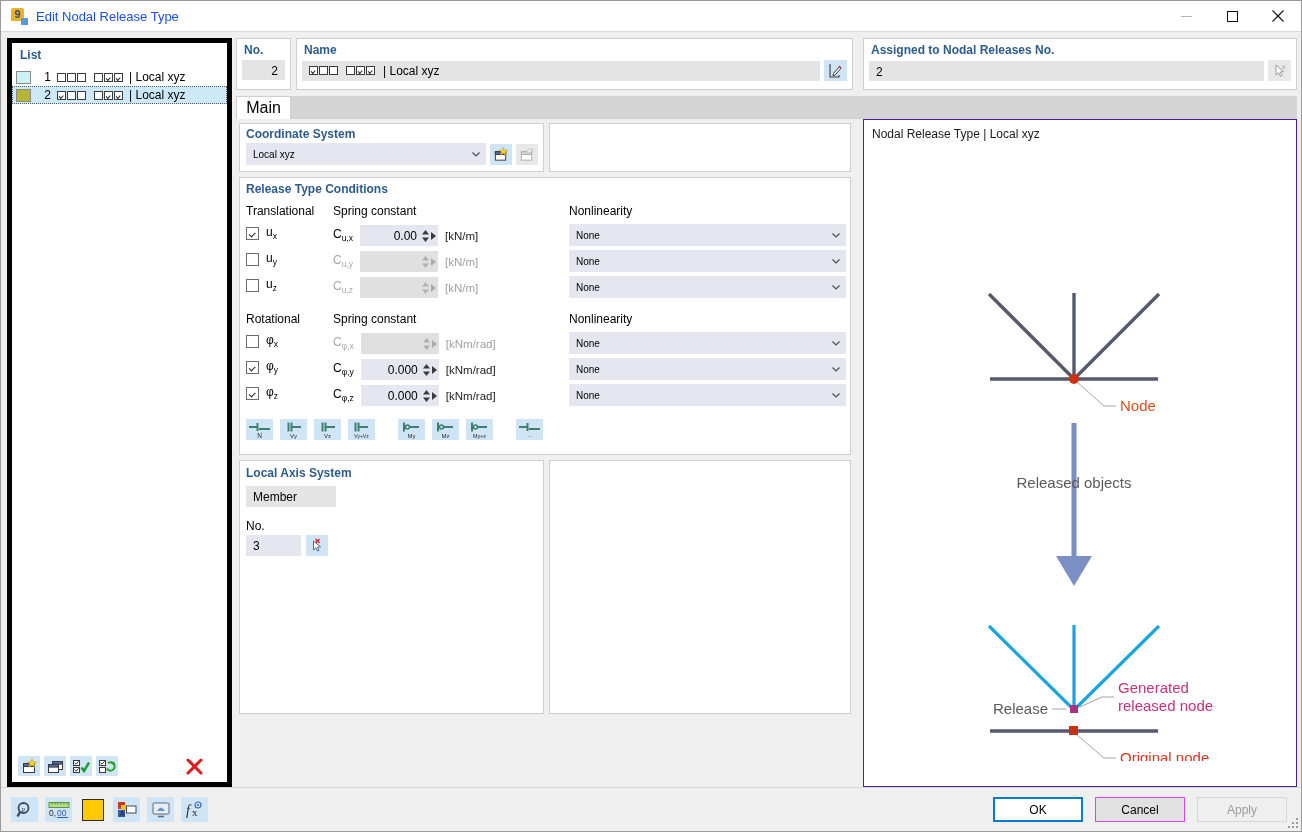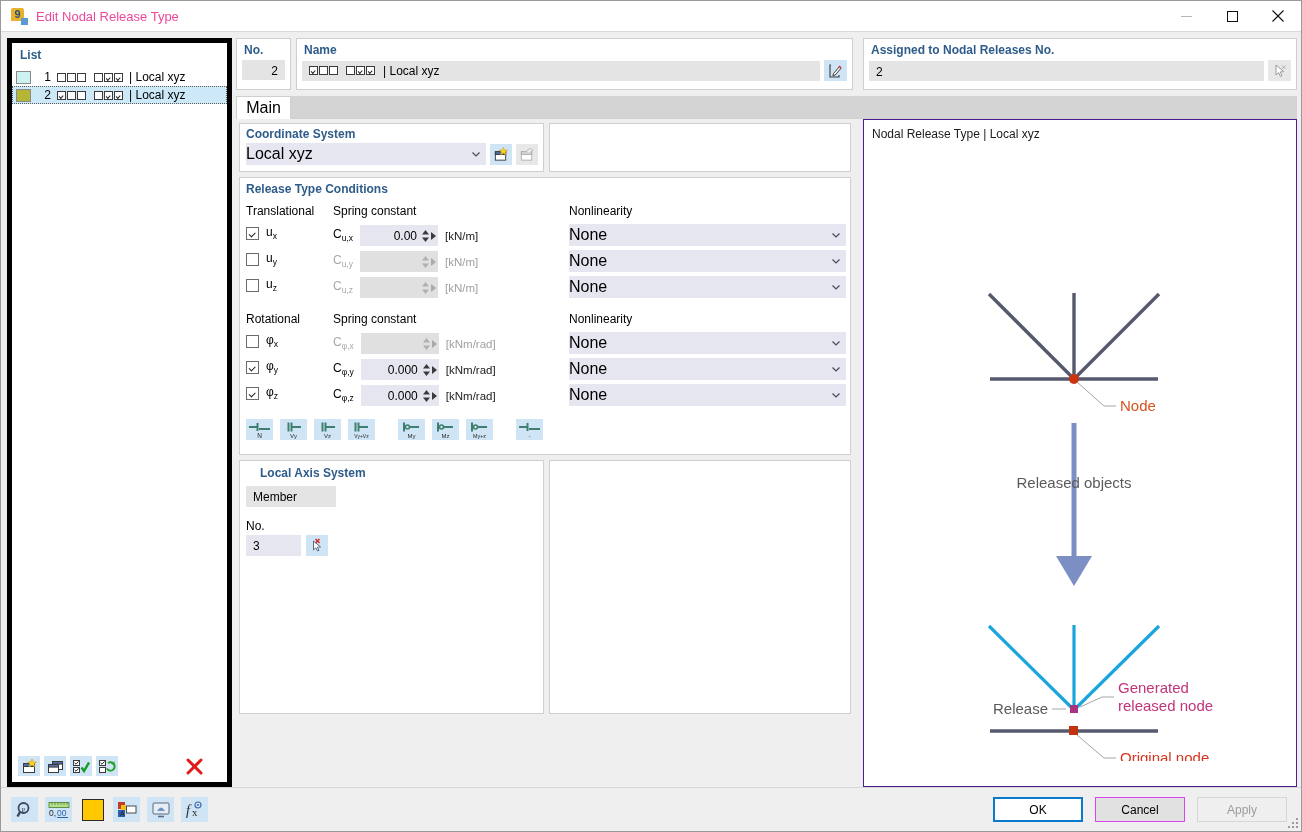--- a/index.html
+++ b/index.html
@@ -13,21 +13,21 @@
     -webkit-font-smoothing:antialiased;
   }
   .win { position:relative; width:1302px; height:832px; background:#efefef; border:1px solid #9a9a9a; }
 
   
   .titlebar { height:31px; background:#ffffff; display:flex; align-items:center; border-bottom:1px solid #d9d9d9; }
   .app-icon { width:17px; height:17px; margin-left:10px; margin-right:8px; position:relative; flex:none; }
   .app-icon .g1 { position:absolute; left:0; top:0; width:13px; height:13px; background:#e8b32a; border-radius:2px 2px 0 0; }
   .app-icon .g2 { position:absolute; left:0; top:0; width:13px; height:13px; color:#27507e; font-size:11px; font-weight:bold; text-align:center; line-height:13px; }
   .app-icon .g3 { position:absolute; right:0; bottom:0; width:7px; height:7px; background:#5b9bd5; }
-  .title-text { font-size:13px; color:#ec4899; }
+  .title-text { font-size:13px; color:#1d4ed8; }
   .winbtns { margin-left:auto; display:flex; height:31px; }
   .winbtn { width:46px; height:31px; display:flex; align-items:center; justify-content:center; }
   .winbtn svg { display:block; }
 
   
   .listpanel { width:225px; position:absolute; left:6px; top:37px; bottom:44px; background:#fff; border:5px solid #000000; display:flex; flex-direction:column; }
   .listhdr { color:#2e5c8a; font-weight:bold; padding:5px 8px 4px 8px; }
   .listbody { flex:1; overflow:hidden; position:relative; }
   .lrow { display:flex; align-items:center; height:18px; font-size:12px; padding-right:2px; }
   .lrow.sel { background:#cde8f7; outline:1px dotted #5a5a5a; outline-offset:-1px; }
@@ -57,21 +57,21 @@
 
   
   .mainarea { position:absolute; left:235px; top:118px; width:618px; bottom:44px; background:#efefef; }
   .rightarea { position:absolute; left:862px; top:118px; width:434px; bottom:44px; background:#fff; border:1px solid #4c1d95; }
 
   .grp { background:#fff; border:1px solid #cfcfcf; position:absolute; }
 
   .hdrlbl { color:#2e5c8a; font-weight:bold; font-size:12px; }
 
   
-  .combo { background:#e6e6f0; height:22px; display:flex; align-items:center; padding:0 4px 0 0; font-size:16px; position:relative; }
+  .combo { background:#e6e6f0; height:22px; display:flex; align-items:center; padding:0 4px 0 7px; font-size:10px; position:relative; }
   .combo .cv { flex:1; white-space:nowrap; overflow:hidden; }
   .chev { width:12px; height:12px; flex:none; }
 
   
   .cb { width:13px; height:13px; border:1px solid #6b6b6b; background:#fff; position:relative; flex:none; }
   .cb.on::after { content:""; position:absolute; left:2px; top:4px; width:5px; height:2.5px; border-left:1.6px solid #222; border-bottom:1.6px solid #222; transform:rotate(-45deg); }
 
   
   .spin { width:78px; height:21px; background:#e6e6f0; display:flex; align-items:center; justify-content:flex-end; padding-right:2px; font-size:12px; position:relative; }
   .spin.dis { background:#e0e0e0; color:#9a9a9a; }
@@ -521,21 +521,21 @@
             <line x1="1" y1="6" x2="10" y2="6" stroke="#3f7f6f" stroke-width="2"></line>
             <line x1="11" y1="8" x2="22" y2="8" stroke="#3f7f6f" stroke-width="2"></line>
             <line x1="9.5" y1="2" x2="9.5" y2="10" stroke="#3f7f6f" stroke-width="2"></line>
             <text x="11.5" y="17" font-size="6.5" fill="#6a6a6a" text-anchor="middle" font-family="Liberation Sans, sans-serif">-</text>
           </svg>
         </div>
       </div>
     </div>
 
     <div class="grp" style="left:3px; top:341px; width:305px; height:254px;">
-      <div class="hdrlbl" style="padding:5px 0 3px 20px;">Local Axis System</div>
+      <div class="hdrlbl" style="padding:5px 0 3px 6px;">Local Axis System</div>
       <div class="gray-box" style="margin:3px 0 0 6px; display:inline-block; width:90px; height:21px; line-height:21px;">Member</div>
       <div style="margin:12px 0 0 6px; font-size:12px;">No.</div>
       <div style="display:flex; align-items:center; gap:5px; margin:2px 0 0 6px;">
         <div class="lav-box" style="width:55px; height:21px; line-height:21px;">3</div>
         <div class="tbtn" style="width:22px;height:21px;">
           <svg width="15" height="15" viewBox="0 0 15 15">
             <path d="M3.5 3 L3.5 12 L5.9 9.8 L7.5 13 L9 12.3 L7.4 9.2 L10.6 8.9 Z" fill="#fff" stroke="#5a6a80" stroke-width="1"></path>
             <line x1="5.5" y1="1" x2="9.5" y2="5" stroke="#d03030" stroke-width="1.6"></line>
             <line x1="9.5" y1="1" x2="5.5" y2="5" stroke="#d03030" stroke-width="1.6"></line>
           </svg>

